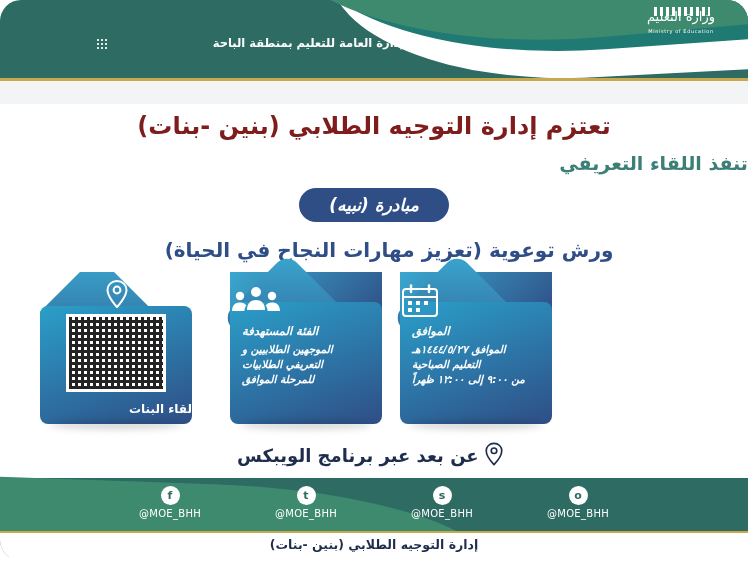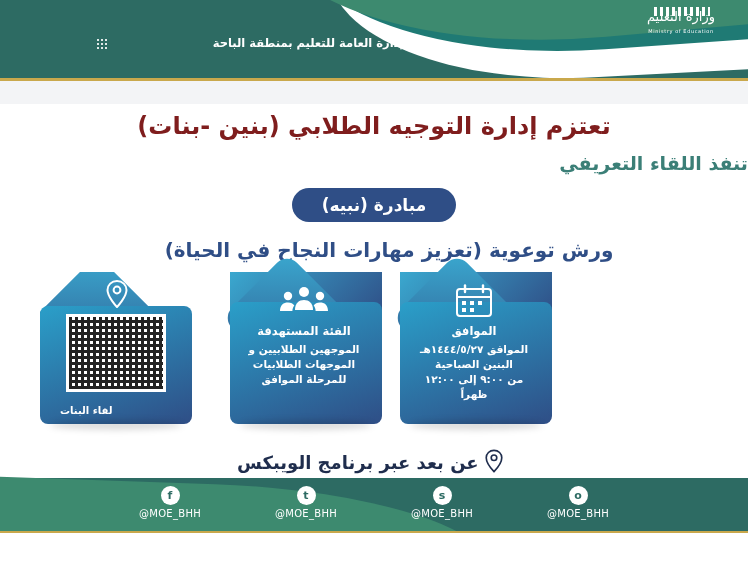--- a/index.html
+++ b/index.html
@@ -12,20 +12,21 @@
     font-family: "DejaVu Sans", sans-serif;
     background: #ffffff;
     overflow: hidden;
   }
   .poster {
     position: relative;
     width: 748px;
     height: 561px;
     background: #ffffff;
     overflow: hidden;
+    border-radius: 21px;
   }
 
   
   .top-band {
     position: absolute;
     top: 0; left: 0;
     width: 748px;
     height: 78px;
     background: #2d6b63;
     overflow: hidden;
@@ -143,20 +144,21 @@
     font-size: 19px;
     font-weight: bold;
     color: #3b7f77;
     direction: rtl;
   }
   .badge-wrap {
     position: absolute;
     top: 188px; left: 0;
     width: 748px;
     text-align: center;
+    font-style: italic;
   }
   .badge {
     display: inline-block;
     background: #2f4e86;
     color: #ffffff;
     font-size: 17px;
     font-weight: bold;
     padding: 7px 30px;
     border-radius: 20px;
     direction: rtl;
@@ -209,22 +211,23 @@
     width: 152px;
     height: 122px;
     border-radius: 8px;
   }
   .card-inner {
     position: absolute;
     top: 0; left: 0;
     width: 148px;
     height: 152px;
     z-index: 3;
-    text-align: center;
-    direction: rtl;
+    text-align: left;
+    direction: rtl;
+    font-style: italic;
   }
   .card-icon {
     margin-top: 12px;
     height: 36px;
   }
   .card-text {
     font-size: 10.5px;
     font-weight: bold;
     line-height: 15px;
     padding: 4px 12px 0 12px;
@@ -295,47 +298,45 @@
       repeating-linear-gradient(90deg, #111 0 3px, transparent 3px 6px),
       repeating-linear-gradient(0deg, #111 0 3px, transparent 3px 6px);
     background-size: 6px 6px, 6px 6px;
     opacity: .92;
   }
   .qr-caption {
     position: absolute;
     bottom: 8px;
     left: 0;
     width: 152px;
-    text-align: left;
+    text-align: right;
     color: #ffffff;
-    font-size: 10px;
+    font-size: 12px;
     font-weight: bold;
     z-index: 4;
     direction: rtl;
-    padding-left: 20px;
   }
   .pin-icon {
     position: absolute;
     top: 8px;
     left: 66px;
     z-index: 5;
   }
 
   
   .webex {
     position: absolute;
     top: 442px;
     left: 0;
     width: 748px;
     text-align: center;
     font-size: 18px;
     font-weight: bold;
     color: #1f2d4d;
     direction: rtl;
-    margin-top: 7px;
   }
   .webex .pin {
     display: inline-block;
     vertical-align: -4px;
     margin-right: 8px;
   }
 
   
   .footer-band {
     position: absolute;
@@ -466,21 +467,21 @@
             <path d="M17 26 C17 19 21 16 26 16 C31 16 35 19 35 26 Z" fill="#ffffff"></path>
             <circle cx="10" cy="12" r="4.2" fill="#ffffff"></circle>
             <path d="M2 27 C2 21 5.5 18.5 10 18.5 C13 18.5 15 19.6 16.3 21.4 C15 23 14.4 25 14.4 27 Z" fill="#ffffff"></path>
             <circle cx="42" cy="12" r="4.2" fill="#ffffff"></circle>
             <path d="M50 27 C50 21 46.5 18.5 42 18.5 C39 18.5 37 19.6 35.7 21.4 C37 23 37.6 25 37.6 27 Z" fill="#ffffff"></path>
           </svg>
         </div>
         <div class="card-text">
           <span class="hl">الفئة المستهدفة</span>
           <span>الموجهين الطلابيين و</span><br>
-          <span>الموجهات الطلابيات</span><br>
+          <span>التعريفي الطلابيات</span><br>
           <span>للمرحلة الموافق</span>
         </div>
       </div>
     </div>
 
     <div class="card" style="left:400px;">
       <div class="shadow"></div>
       <div class="roof" style="background:linear-gradient(135deg,#3aa8cf,#2f4e86);"></div>
       <div class="body" style="background:linear-gradient(160deg,#2a9fc9,#2f4e86);"></div>
       <div class="card-inner">
@@ -493,21 +494,21 @@
             <rect x="8" y="17" width="4" height="4" fill="#ffffff"></rect>
             <rect x="16" y="17" width="4" height="4" fill="#ffffff"></rect>
             <rect x="24" y="17" width="4" height="4" fill="#ffffff"></rect>
             <rect x="8" y="24" width="4" height="4" fill="#ffffff"></rect>
             <rect x="16" y="24" width="4" height="4" fill="#ffffff"></rect>
           </svg>
         </div>
         <div class="card-text">
           <span class="hl">الموافق</span>
           <span>الموافق ١٤٤٤/٥/٢٧هـ</span><br>
-          <span>البنين الصباحية</span><br>
+          <span>التعليم الصباحية</span><br>
           <span>من ٩:٠٠ إلى ١٢:٠٠ ظهراً</span>
         </div>
       </div>
     </div>
 
 
   </div>
 
   <div class="webex">
     <span class="pin">
@@ -537,14 +538,15 @@
       <div class="handle">@MOE_BHH</div>
     </div>
     <div class="social">
       <div class="circ">o</div>
       <div class="handle">@MOE_BHH</div>
     </div>
   </div>
 
   <div class="bottom-strip"></div>
   <div class="gold-line"></div>
+  <div class="bottom-text">إدارة التوجيه الطلابي (بنين -بنات)</div>
 
 </div>
 
 </body></html>

